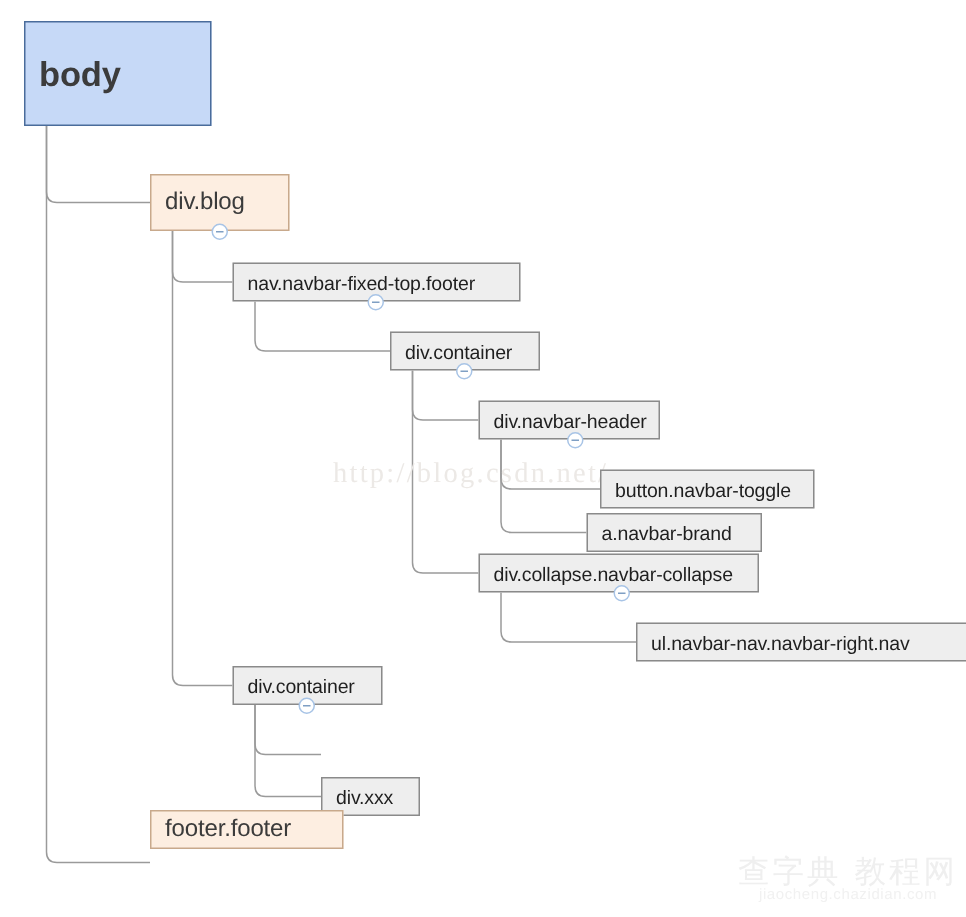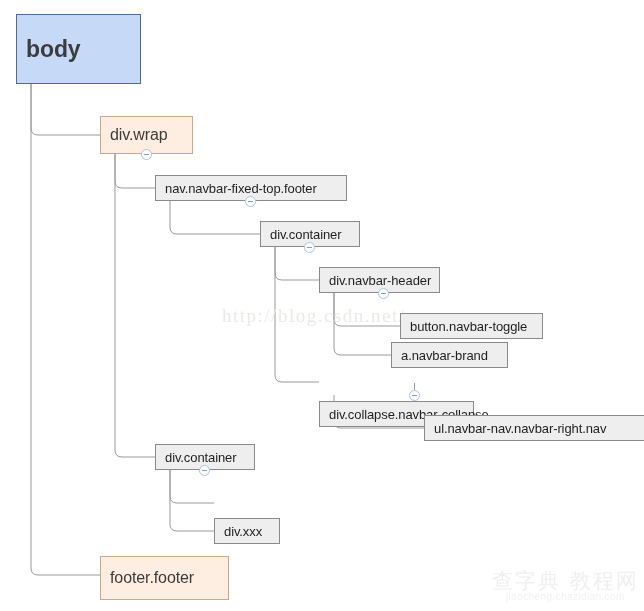--- a/index.html
+++ b/index.html
@@ -133,50 +133,50 @@
 
   <div class="brand" style="left: 492px; top: 570px;">
     <div class="brand-main">查字典 教程网</div>
     <div class="brand-url">jiaocheng.chazidian.com</div>
   </div>
 
 <div class="node root" style="left: 16px; top: 14px; width: 125px; height: 70px;">
       <span>body</span>
     </div>
     <div class="node accent" style="left: 100px; top: 116px; width: 93px; height: 38px;">
-      <span>div.wrap</span>
+      <span>div.blog</span>
     </div>
     <div class="node" style="left: 155px; top: 175px; width: 192px; height: 26px;">
       <span>nav.navbar-fixed-top.footer</span>
     </div>
     <div class="node" style="left: 260px; top: 221px; width: 100px; height: 26px;">
       <span>div.container</span>
     </div>
     <div class="node" style="left: 319px; top: 267px; width: 121px; height: 26px;">
       <span>div.navbar-header</span>
     </div>
     <div class="node" style="left: 400px; top: 313px; width: 143px; height: 26px;">
       <span>button.navbar-toggle</span>
     </div>
     <div class="node" style="left: 391px; top: 342px; width: 117px; height: 26px;">
       <span>a.navbar-brand</span>
     </div>
-    <div class="node" style="left: 319px; top: 369px; width: 155px; height: 26px; margin-top: 32px;">
+    <div class="node" style="left: 319px; top: 369px; width: 187px; height: 26px;">
       <span>div.collapse.navbar-collapse</span>
     </div>
     <div class="node" style="left: 424px; top: 415px; width: 240px; height: 26px;">
       <span>ul.navbar-nav.navbar-right.nav</span>
     </div>
     <div class="node" style="left: 155px; top: 444px; width: 100px; height: 26px;">
       <span>div.container</span>
     </div>
     <div class="node" style="left: 214px; top: 518px; width: 66px; height: 26px;">
       <span>div.xxx</span>
     </div>
-    <div class="node accent" style="left: 100px; top: 556px; width: 129px; height: 44px;">
+    <div class="node accent" style="left: 100px; top: 540px; width: 129px; height: 26px;">
       <span>footer.footer</span>
     </div>
     <div class="toggle" style="left: 141px; top: 149px;">
       <span class="bar"></span>
     </div>
     <div class="toggle" style="left: 245px; top: 196px;">
       <span class="bar"></span>
     </div>
     <div class="toggle" style="left: 304px; top: 242px;">
       <span class="bar"></span>

